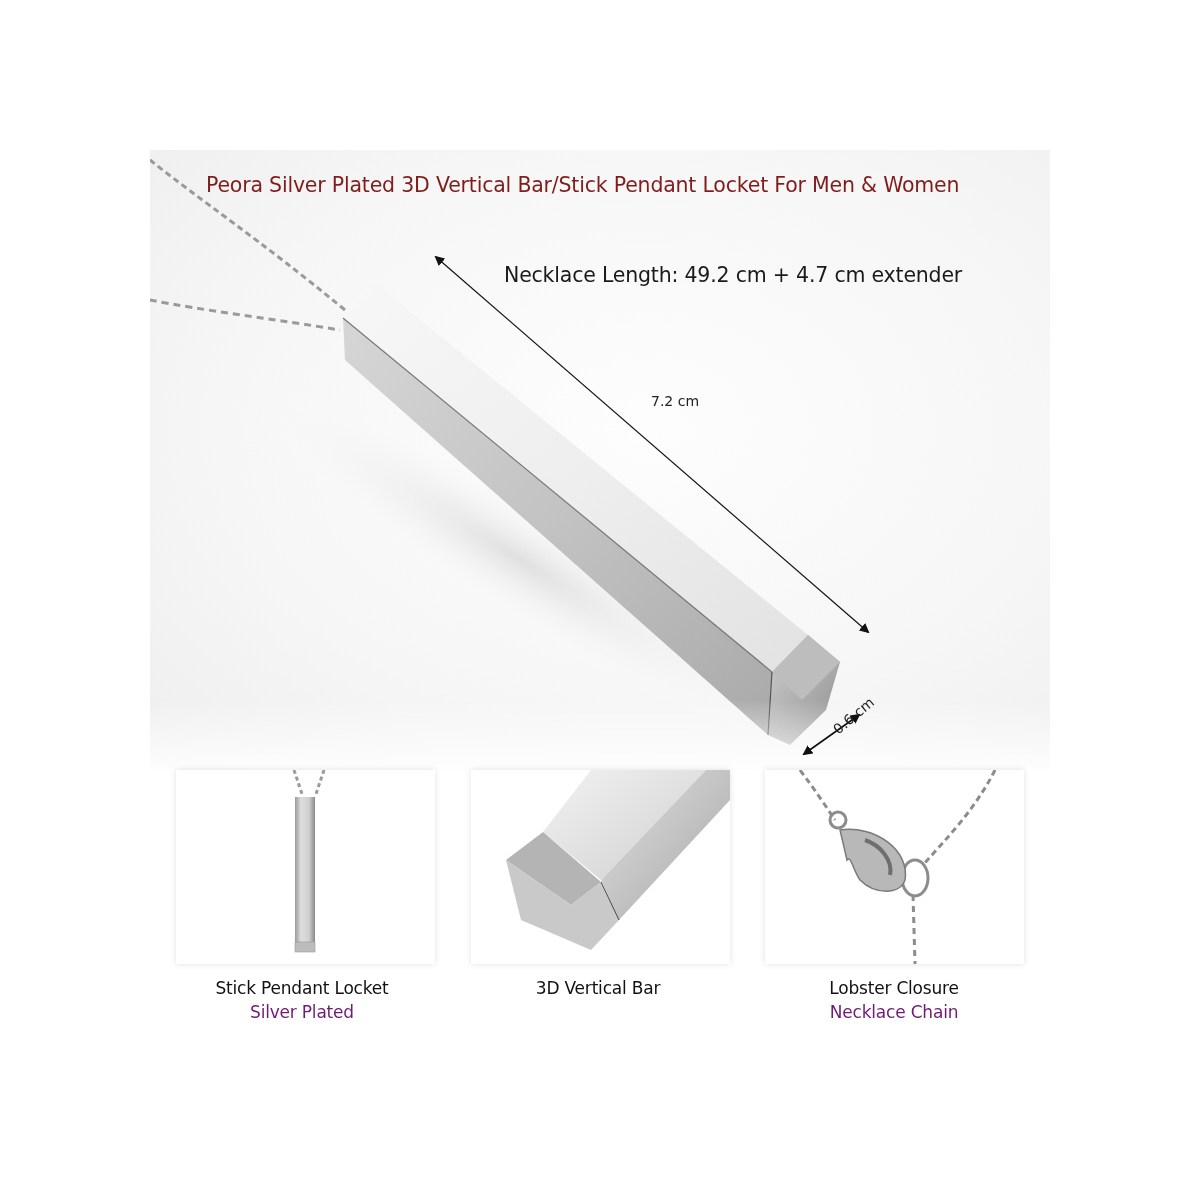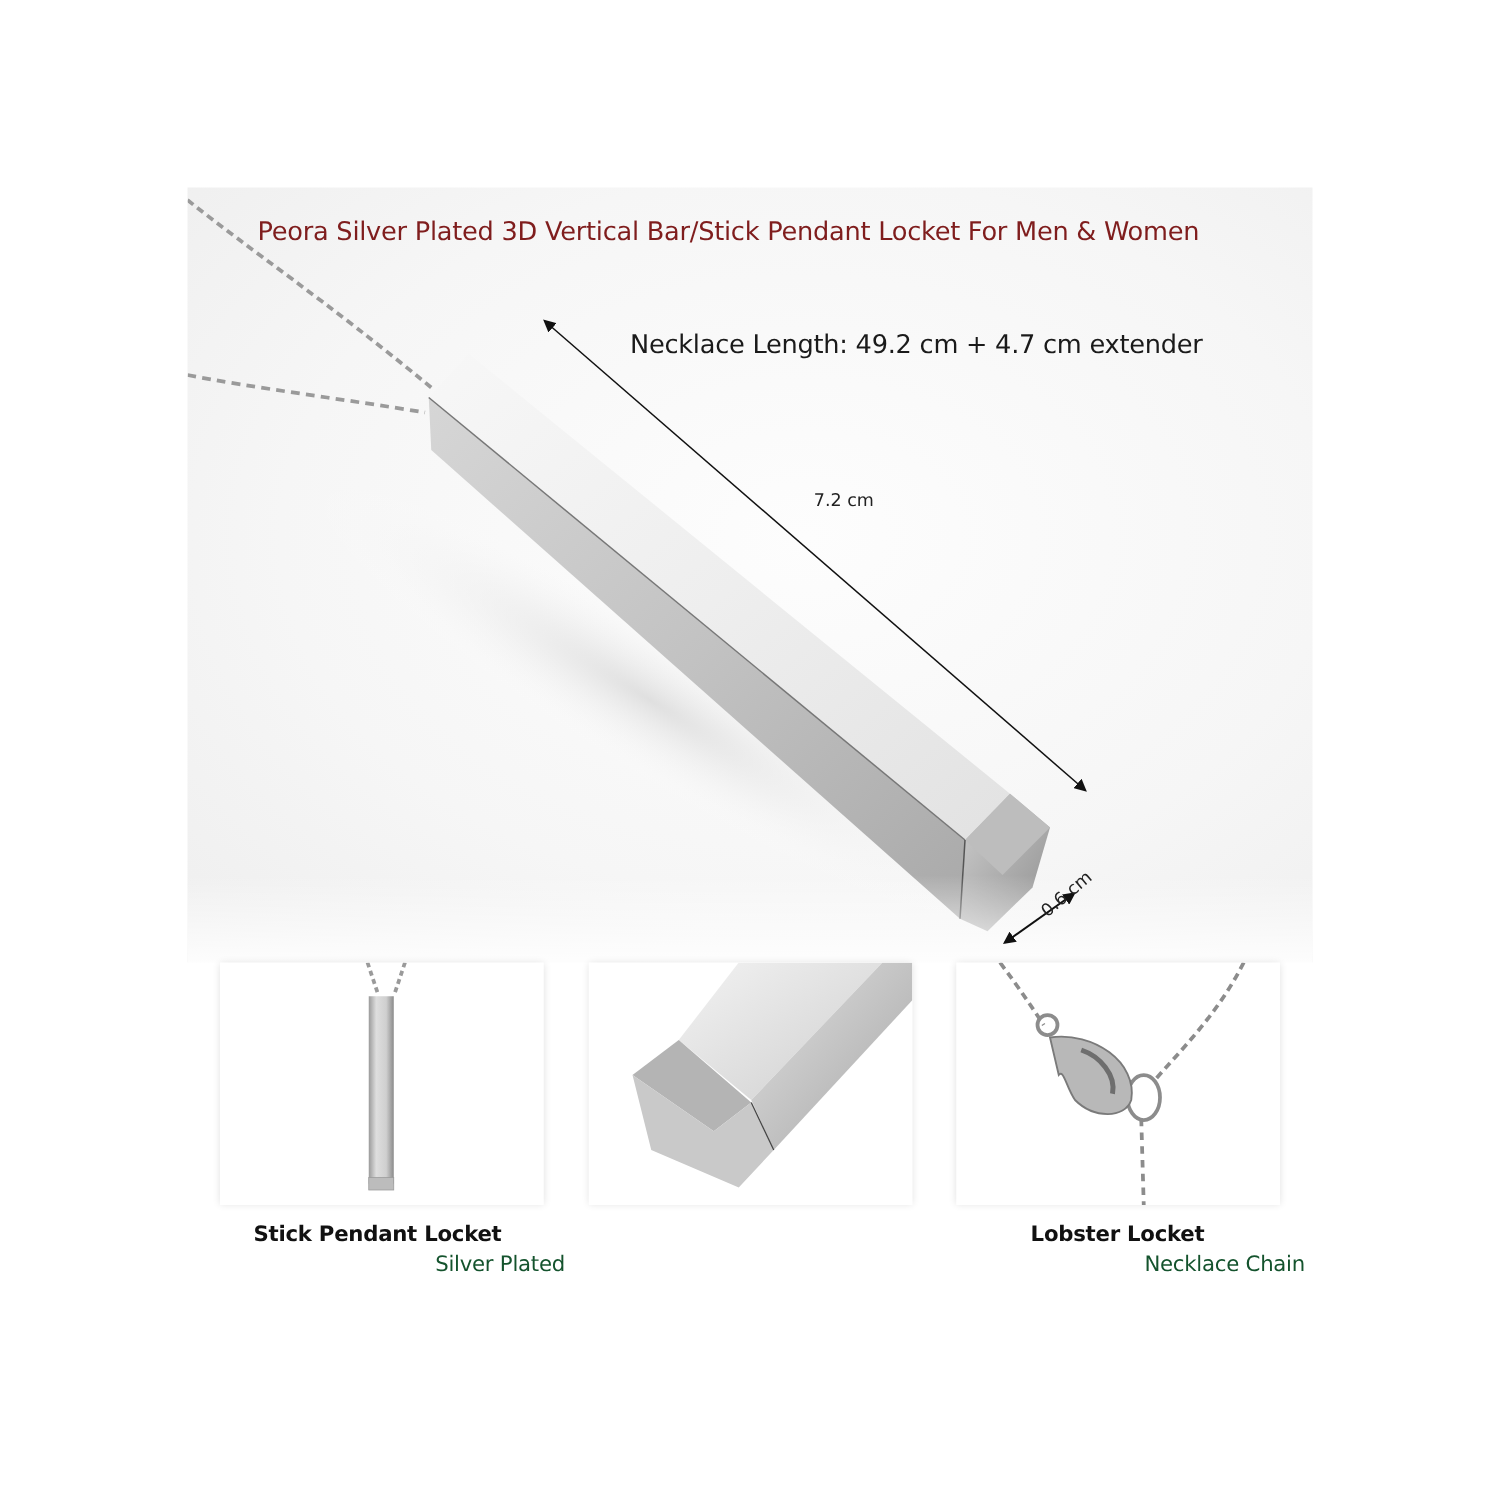--- a/index.html
+++ b/index.html
@@ -31,22 +31,22 @@
   .dim-width  { left: 830px; top: 725px; transform: rotate(-40deg); transform-origin: left top; }
   svg.overlay { position: absolute; left: 0; top: 0; }
   .card {
     position: absolute; top: 770px; width: 259px; height: 194px; background: #fff;
     box-shadow: 0 0 6px rgba(0,0,0,0.12); overflow: hidden;
   }
   .card svg { position: absolute; left: 0; top: 0; }
   .caption {
     position: absolute; top: 978px; width: 300px; text-align: center;
   }
-  .caption .head { font-weight: bold; font-size: 17px; color: #111; letter-spacing: -0.2px; }
-  .caption .sub  { font-size: 17px; color: #14532d; margin-top: 4px; letter-spacing: -0.2px; text-align: right; }
+  .caption .head { font-weight: normal; font-size: 17px; color: #111; letter-spacing: -0.2px; }
+  .caption .sub  { font-size: 17px; color: #701a75; margin-top: 4px; letter-spacing: -0.2px; }
 </style>
 </head>
 <body>
 
 <div class="hero">
   <svg width="900" height="620" viewBox="150 150 900 620">
     <defs>
       <linearGradient id="barTop" x1="0" y1="0" x2="1" y2="1">
         <stop offset="0" stop-color="#f7f7f7"></stop>
         <stop offset="0.5" stop-color="#eeeeee"></stop>
@@ -149,17 +149,18 @@
     <path d="M75,60 C110,55 145,80 140,110 C135,125 110,125 95,110 C88,100 86,85 82,90 Z" fill="#b8b8b8" stroke="#7a7a7a" stroke-width="1.5"></path>
     <path d="M100,70 C115,75 128,90 125,105" fill="none" stroke="#6e6e6e" stroke-width="4"></path>
   </svg>
 </div>
 
 <div class="caption" style="left:152px;">
   <div class="head">Stick Pendant Locket</div>
   <div class="sub">Silver Plated</div>
 </div>
 <div class="caption" style="left:448px;">
+  <div class="head">3D Vertical Bar</div>
 </div>
 <div class="caption" style="left:744px;">
-  <div class="head">Lobster Locket</div>
+  <div class="head">Lobster Closure</div>
   <div class="sub">Necklace Chain</div>
 </div>
 
 </body></html>

